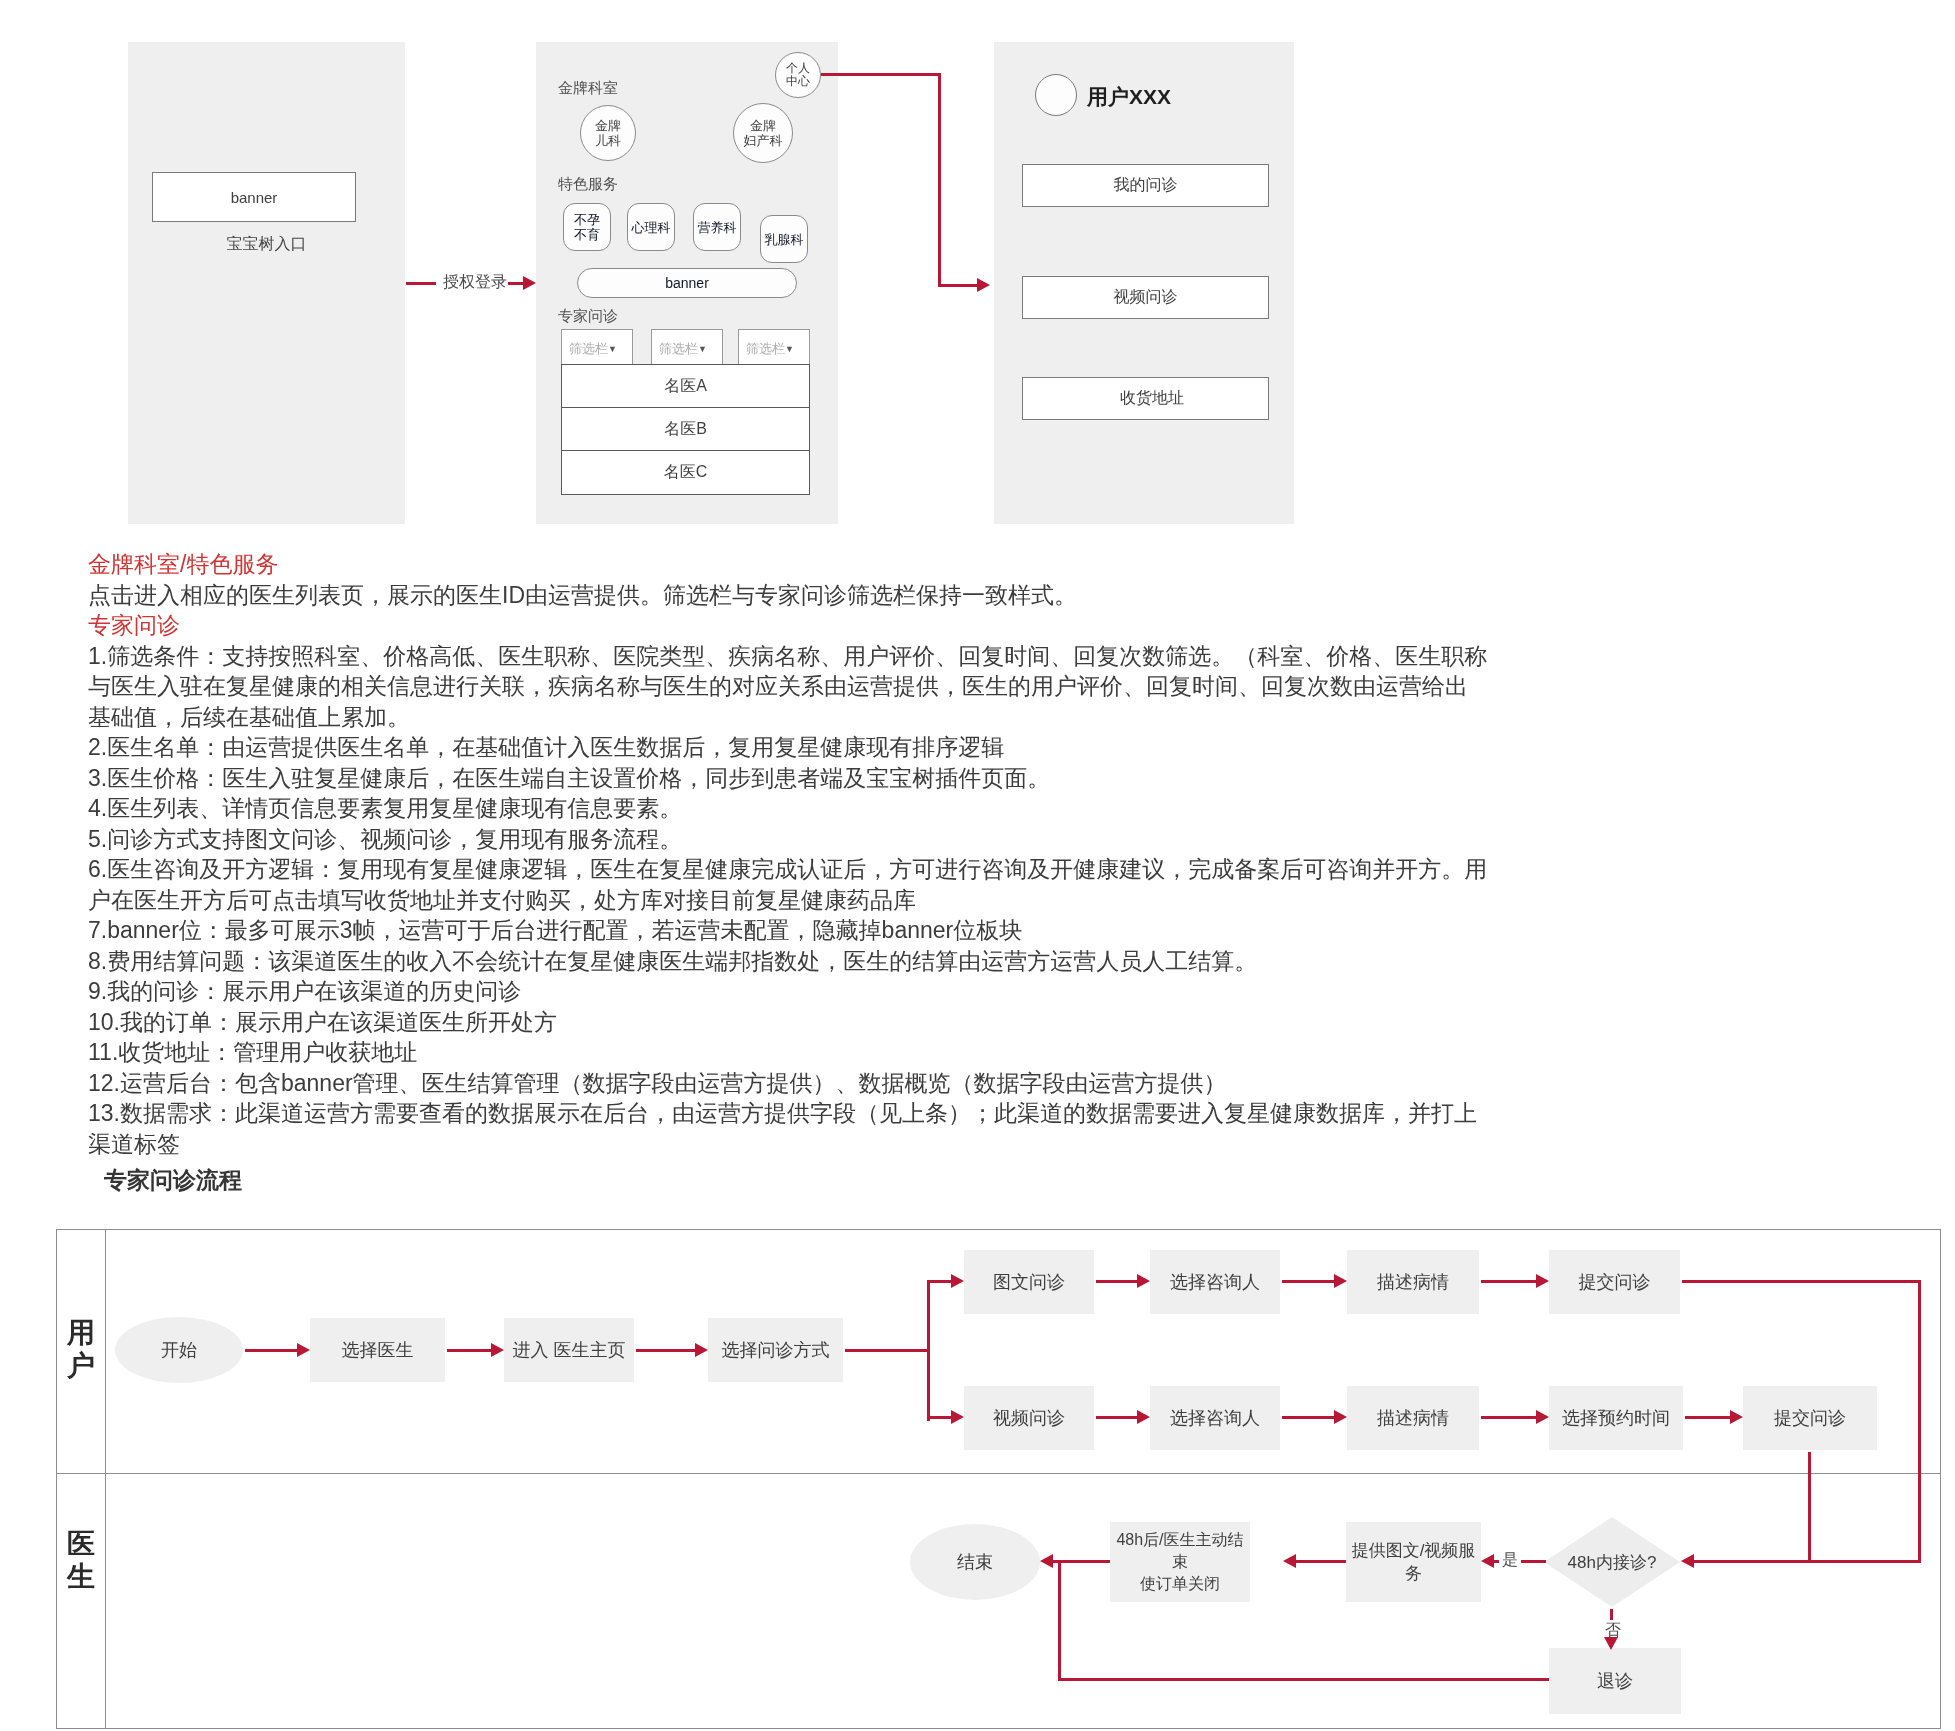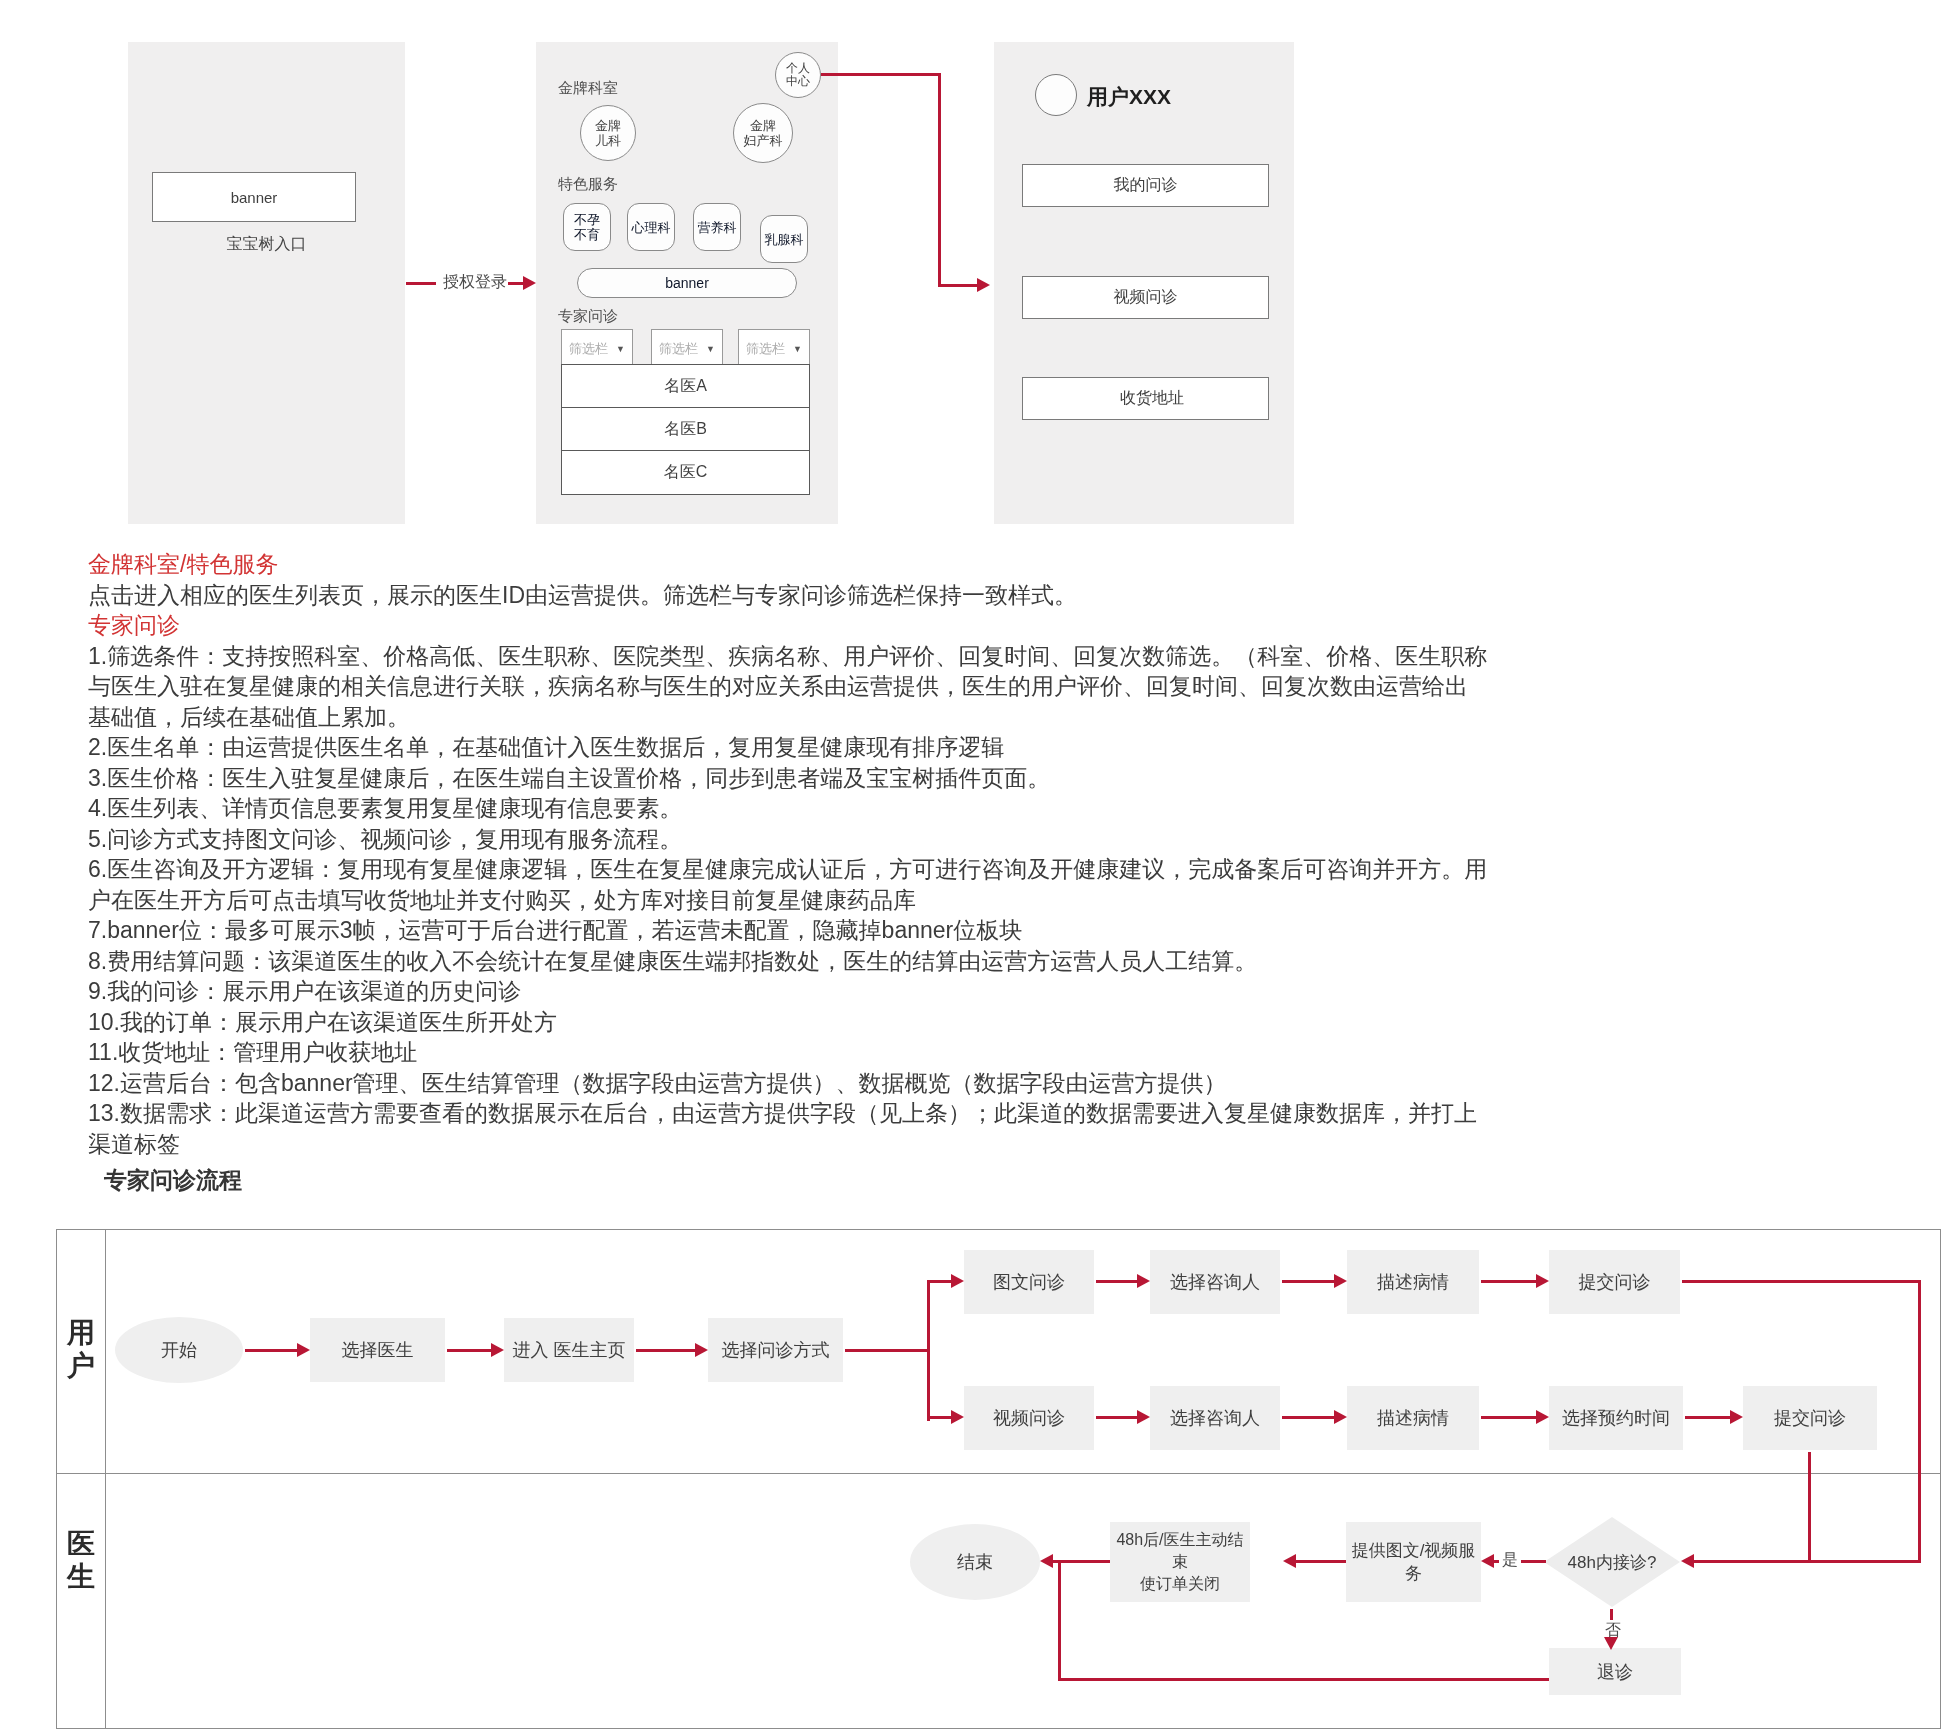--- a/index.html
+++ b/index.html
@@ -13,21 +13,21 @@
   *{margin:0;padding:0;box-sizing:border-box;}
   body{background:#ffffff;font-family:"Liberation Sans",sans-serif;color:var(--ink);}
   #canvas{position:relative;width:1955px;height:1731px;background:#fff;overflow:hidden;}
   .abs{position:absolute;}
   .pre{white-space:pre-line;}
   .panel{position:absolute;background:var(--panel);}
   .wbox{position:absolute;background:#fff;border:1px solid #7a7a7a;display:flex;align-items:center;justify-content:center;font-size:16px;color:#3f3f3f;}
   .circle{position:absolute;background:#fdfdfd;border:1px solid var(--wire-border);border-radius:50%;display:flex;align-items:center;justify-content:center;text-align:center;font-size:13px;line-height:15px;color:#3f3f3f;}
   .chip{position:absolute;background:#fdfdfd;border:1px solid var(--wire-border);border-radius:12px;display:flex;align-items:center;justify-content:center;text-align:center;font-size:13px;line-height:15px;color:#0f172a;}
   .sec-label{position:absolute;font-size:15px;color:#4f4f4f;}
-  .dropdown{position:absolute;height:40px;background:#fff;border:1px solid #9a9a9a;display:flex;align-items:center;justify-content:space-between;padding:0 7px;}
+  .dropdown{position:absolute;height:40px;background:#fff;border:1px solid #9a9a9a;display:flex;align-items:center;justify-content:flex-start;padding:0 7px;}
   .dropdown .ph{font-size:13px;color:#ababab;}
   .dropdown .caret{font-size:9px;color:#555;}
   .docrow{position:absolute;background:#fff;border:1px solid #595959;display:flex;align-items:center;justify-content:center;font-size:16px;color:#3f3f3f;}
   
   .hl{position:absolute;height:3px;background:var(--red);}
   .vl{position:absolute;width:3px;background:var(--red);}
   .ah-r{position:absolute;width:0;height:0;border-top:7px solid transparent;border-bottom:7px solid transparent;border-left:13px solid var(--red);}
   .ah-l{position:absolute;width:0;height:0;border-top:7px solid transparent;border-bottom:7px solid transparent;border-right:13px solid var(--red);}
   .ah-d{position:absolute;width:0;height:0;border-left:7px solid transparent;border-right:7px solid transparent;border-top:13px solid var(--red);}
   .conn-label{position:absolute;font-size:16px;color:#4a4a4a;background:#fff;padding:0 3px;}
@@ -182,21 +182,21 @@
   <div class="vl" style="left:1918px;top:1280px;height:283px;"></div>
   <div class="hl" style="left:1694px;top:1560px;width:227px;"></div>
   <div class="ah-l" style="left:1681px;top:1554px;"></div>
   <div class="vl" style="left:1808px;top:1452px;height:110px;"></div>
 
   <div class="fnode fellipse" style="left:910px;top:1524px;width:130px;height:76px;">结束</div>
   <div class="fnode pre" style="left:1110px;top:1522px;width:140px;height:80px;font-size:16px;line-height:22px;">48h后/医生主动结束
 使订单关闭</div>
   <div class="fnode" style="left:1346px;top:1522px;width:135px;height:80px;font-size:17px;">提供图文/视频服务</div>
   <div class="fnode fdiamond" style="left:1544px;top:1517px;width:136px;height:90px;">48h内接诊?</div>
-  <div class="fnode" style="left:1549px;top:1648px;width:132px;height:47px;">退诊</div>
+  <div class="fnode" style="left:1549px;top:1648px;width:132px;height:66px;">退诊</div>
 
   <div class="hl" style="left:1494px;top:1560px;width:52px;"></div>
   <div class="ah-l" style="left:1481px;top:1554px;"></div>
   <div class="conn-label" style="left:1499px;top:1550px;">是</div>
   <div class="hl" style="left:1296px;top:1560px;width:50px;"></div>
   <div class="ah-l" style="left:1283px;top:1554px;"></div>
   <div class="hl" style="left:1053px;top:1560px;width:57px;"></div>
   <div class="ah-l" style="left:1040px;top:1554px;"></div>
 
   <div class="vl" style="left:1610px;top:1609px;height:14px;"></div>

